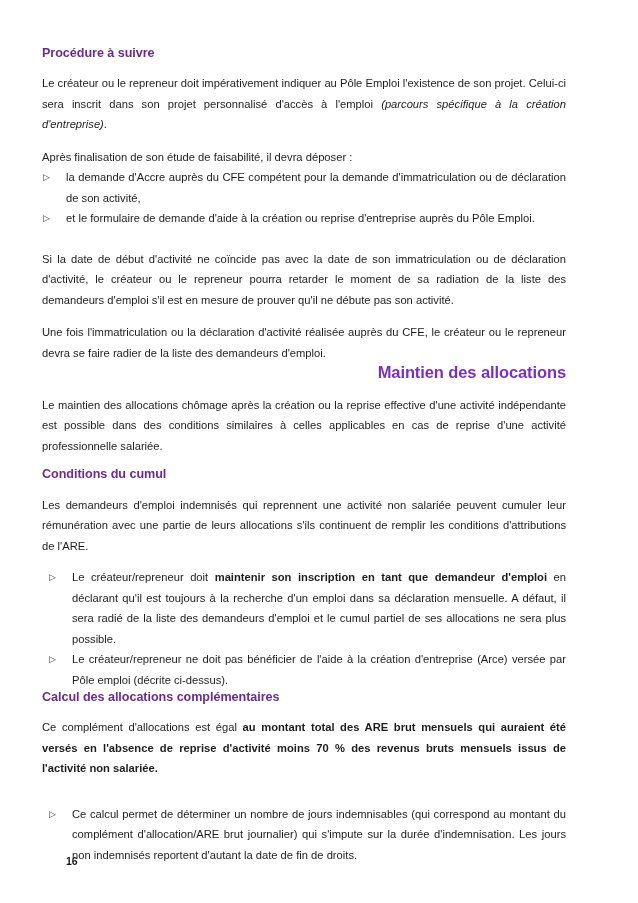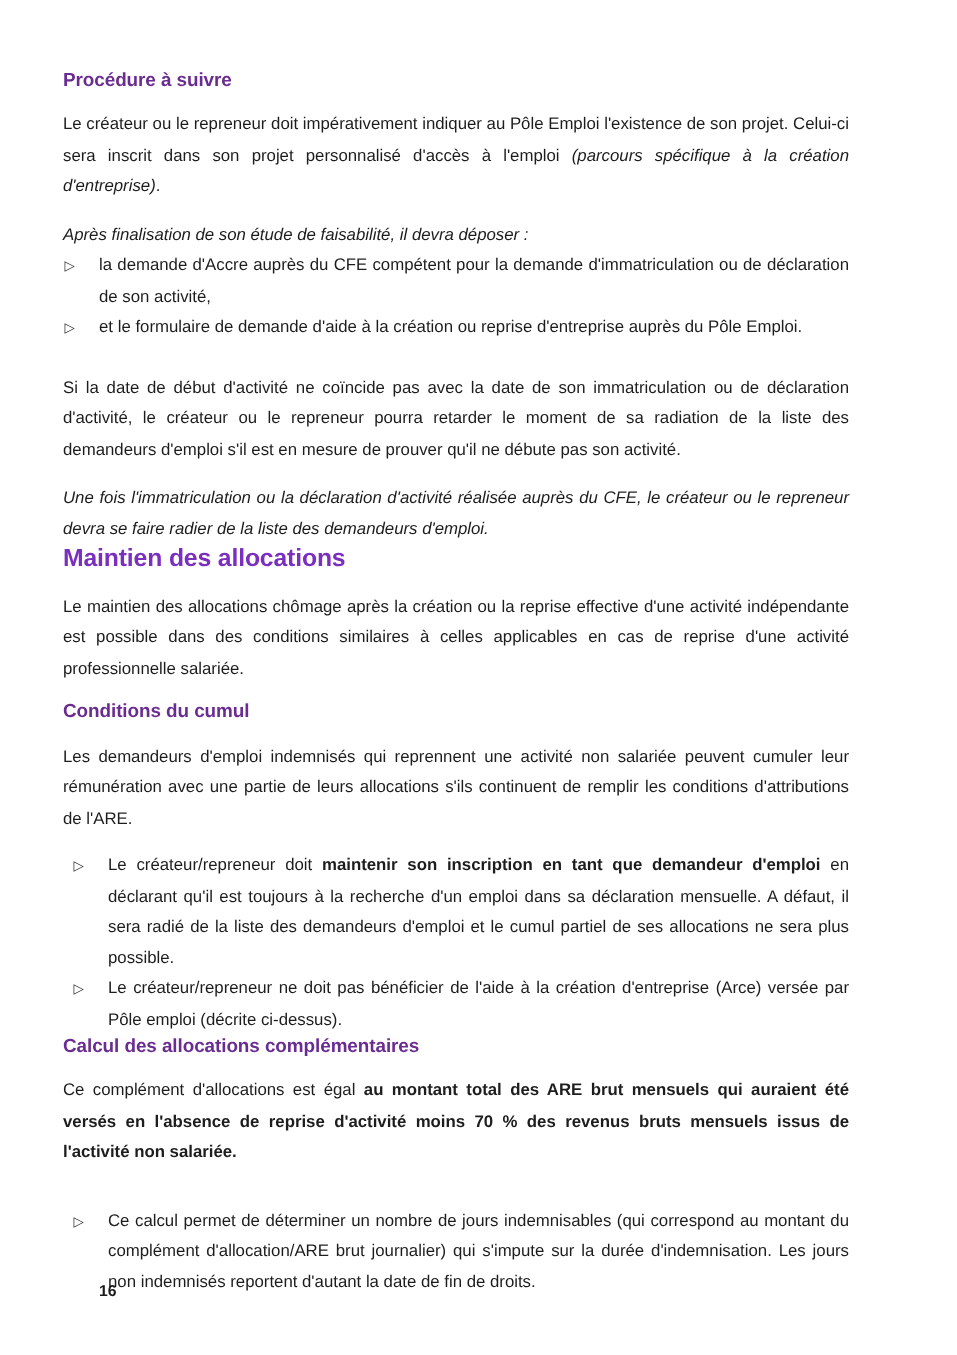--- a/index.html
+++ b/index.html
@@ -37,32 +37,32 @@
     letter-spacing: -0.1px;
   }
   h2.sub-title {
     font-size: 12.6px;
     line-height: 1.2;
     font-weight: bold;
     color: #6A2C91;
     margin: 0 0 7px 0;
     letter-spacing: -0.05px;
   }
-  .gap-before-h1 { margin-top: 26px; }
+  .gap-before-h1 { margin-top: 26px; text-align: right; }
   .gap-before-h2 { margin-top: 24px; }
 
   
   p.para {
     font-size: 11.2px;
     line-height: 20.5px;
     text-align: justify;
     margin: 12px 0 11px 0;
     color: #1d1d1d;
   }
-  p.para.nospace { margin-bottom: 0px; font-style: italic; }
+  p.para.nospace { margin-bottom: 0px; }
 
   .bullet {
     font-size: 11.2px;
     line-height: 20.5px;
     text-align: justify;
     margin: 0 0 0 0;
     position: relative;
     padding-left: 24px;
     color: #1d1d1d;
   }

